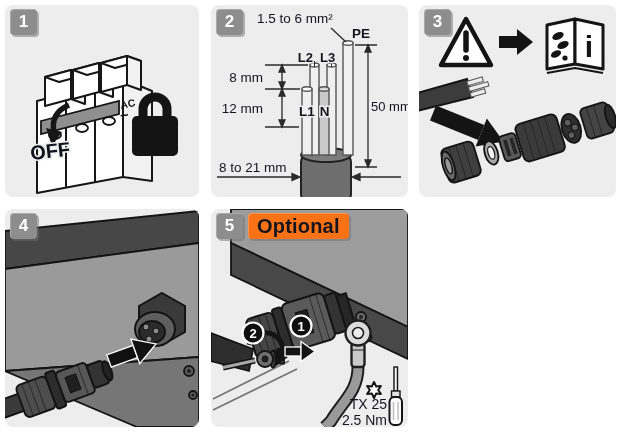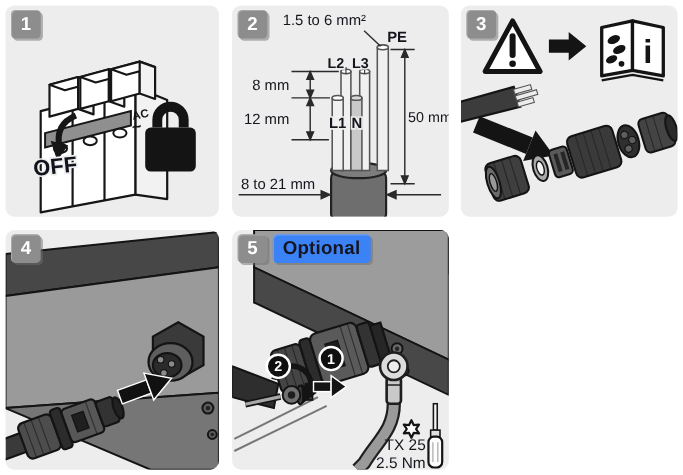--- a/index.html
+++ b/index.html
@@ -13,22 +13,22 @@
   #panel-5 { left:211px; top:209px; width:197px; height:218px; }
   .panel svg { position:absolute; left:0; top:0; }
   .badge {
     position:absolute; top:4px; left:5px; width:27px; height:26px; z-index:3;
     background:#8d8d8d; color:#ffffff; border-radius:4px;
     display:flex; align-items:center; justify-content:center;
     font-size:17px; font-weight:bold;
     box-shadow:2px 2px 0 rgba(110,110,110,.5), inset 1px 1px 0 rgba(255,255,255,.25);
   }
   .badge-optional {
-    left:37px; width:auto; padding:0 9px; background:#3b82f6; color:#15151f;
-    font-size:17px; letter-spacing:.2px;
+    left:37px; width:auto; padding:0 9px; background:#f97316; color:#15151f;
+    font-size:20px; letter-spacing:.2px;
   }
   svg text { font-family:"Liberation Sans", sans-serif; }
   .halo { paint-order:stroke; stroke:#ededed; stroke-width:3px; }
 </style>
 </head>
 <body>
 
 <div class="stage">
 
   <div class="panel" id="panel-1">

